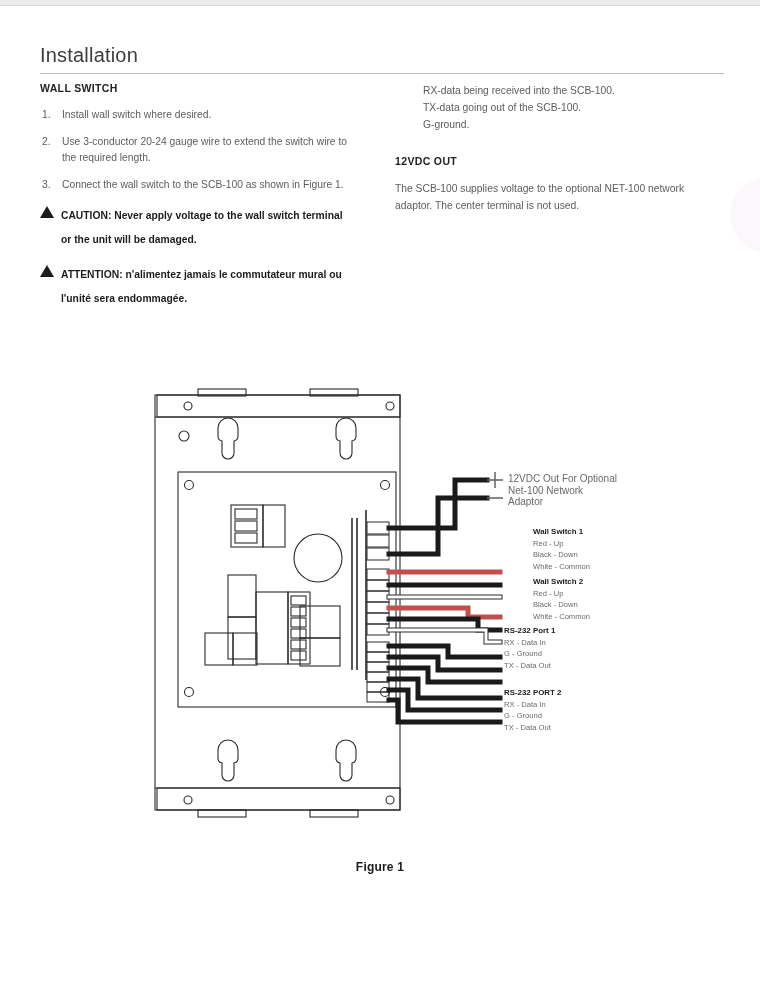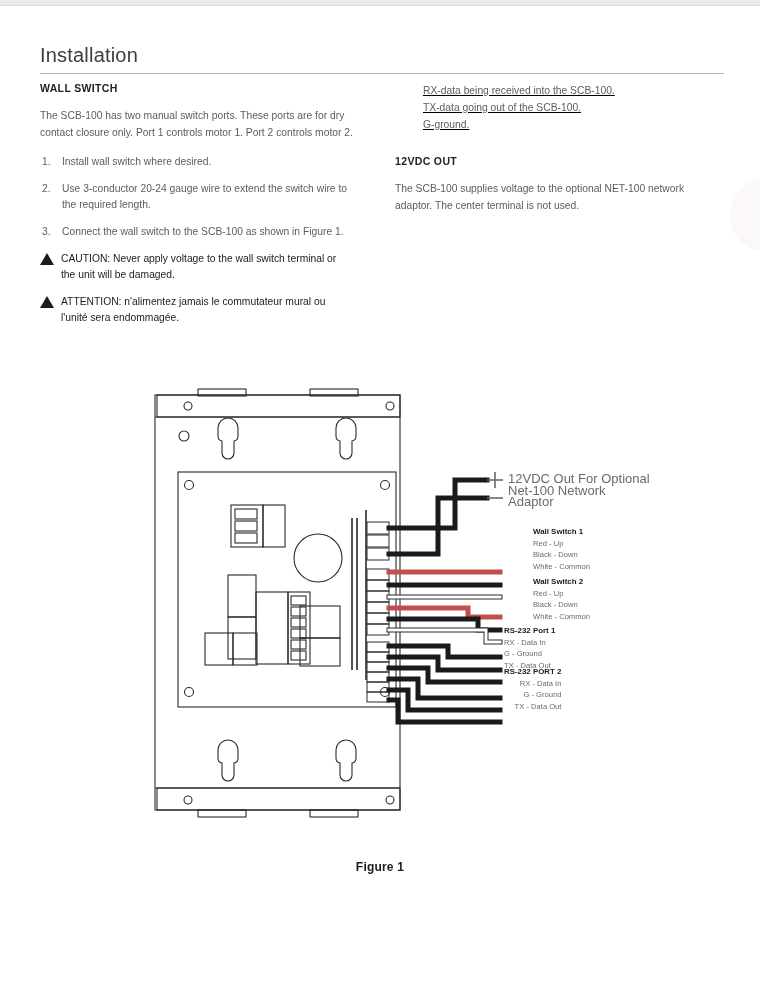--- a/index.html
+++ b/index.html
@@ -107,37 +107,36 @@
     position: absolute;
     left: 2px;
     top: 0;
     color: #5c5c5c;
   }
   .note {
     position: relative;
     padding-left: 21px;
     margin: 0 12px 11px 0;
     font-size: 10.3px;
-    line-height: 16px;
-    font-weight: normal;
+    line-height: 24px;
+    font-weight: bold;
     color: #1c1c1c;
   }
   .warn-tri {
     position: absolute;
     left: 0;
     top: 2px;
     width: 0; height: 0;
     border-left: 7px solid transparent;
     border-right: 7px solid transparent;
     border-bottom: 12px solid #1c1c1c;
   }
   .indent-list {
     margin: 0 0 13px 0;
     padding-left: 28px;
-    text-decoration: underline;
   }
   .indent-list div {
     font-size: 10.3px;
     line-height: 17px;
     color: #5c5c5c;
   }
 
   
   .figure-wrap {
     position: absolute;
@@ -166,21 +165,21 @@
   }
   .legend .hd {
     font-weight: bold;
     color: #1a1a1a;
     font-size: 7.9px;
   }
   .legend .it { color: #6a6a6a; }
 
   .plusminus {
     position: absolute;
-    font-size: 13px;
+    font-size: 10px;
     line-height: 11.6px;
     color: #6a6a6a;
     white-space: nowrap;
   }
 
   .footer-page {
     position: absolute;
     right: 42px;
     bottom: 42px;
     font-size: 8px;
@@ -196,21 +195,20 @@
 
   <div class="page-title">Installation</div>
   <div class="title-rule"></div>
 
   <div class="chapter-tab">
     <span>3</span>
   </div>
 
   <div class="col col-left">
     <h3 class="sec">WALL SWITCH</h3>
-    <p class="body">The SCB-100 has two manual switch ports. These ports are for dry contact closure only. Port 1 controls motor 1. Port 2 controls motor 2.</p>
     <ol class="steps">
       <li>Install wall switch where desired.</li>
       <li>Use 3-conductor 20-24 gauge wire to extend the switch wire to the required length.</li>
       <li>Connect the wall switch to the SCB-100 as shown in Figure 1.</li>
     </ol>
 
     <div class="note">
       <span class="warn-tri"></span>
       <span>CAUTION: Never apply voltage to the wall switch terminal or the unit will be damaged.</span>
     </div>
@@ -380,21 +378,21 @@
       <div class="it">White - Common</div>
     </div>
 
     <div class="legend" style="left:504px; top:245px;">
       <div class="hd">RS-232 Port 1</div>
       <div class="it">RX - Data In</div>
       <div class="it">G - Ground</div>
       <div class="it">TX - Data Out</div>
     </div>
 
-    <div class="legend" style="left:504px; top:286px;text-align:right;">
+    <div class="legend" style="left:504px; top:307px;">
       <div class="hd">RS-232 PORT 2</div>
       <div class="it">RX - Data In</div>
       <div class="it">G - Ground</div>
       <div class="it">TX - Data Out</div>
     </div>
 
     <div class="fig-caption">Figure 1</div>
   </div>
 
   <div class="footer-page">3</div>

